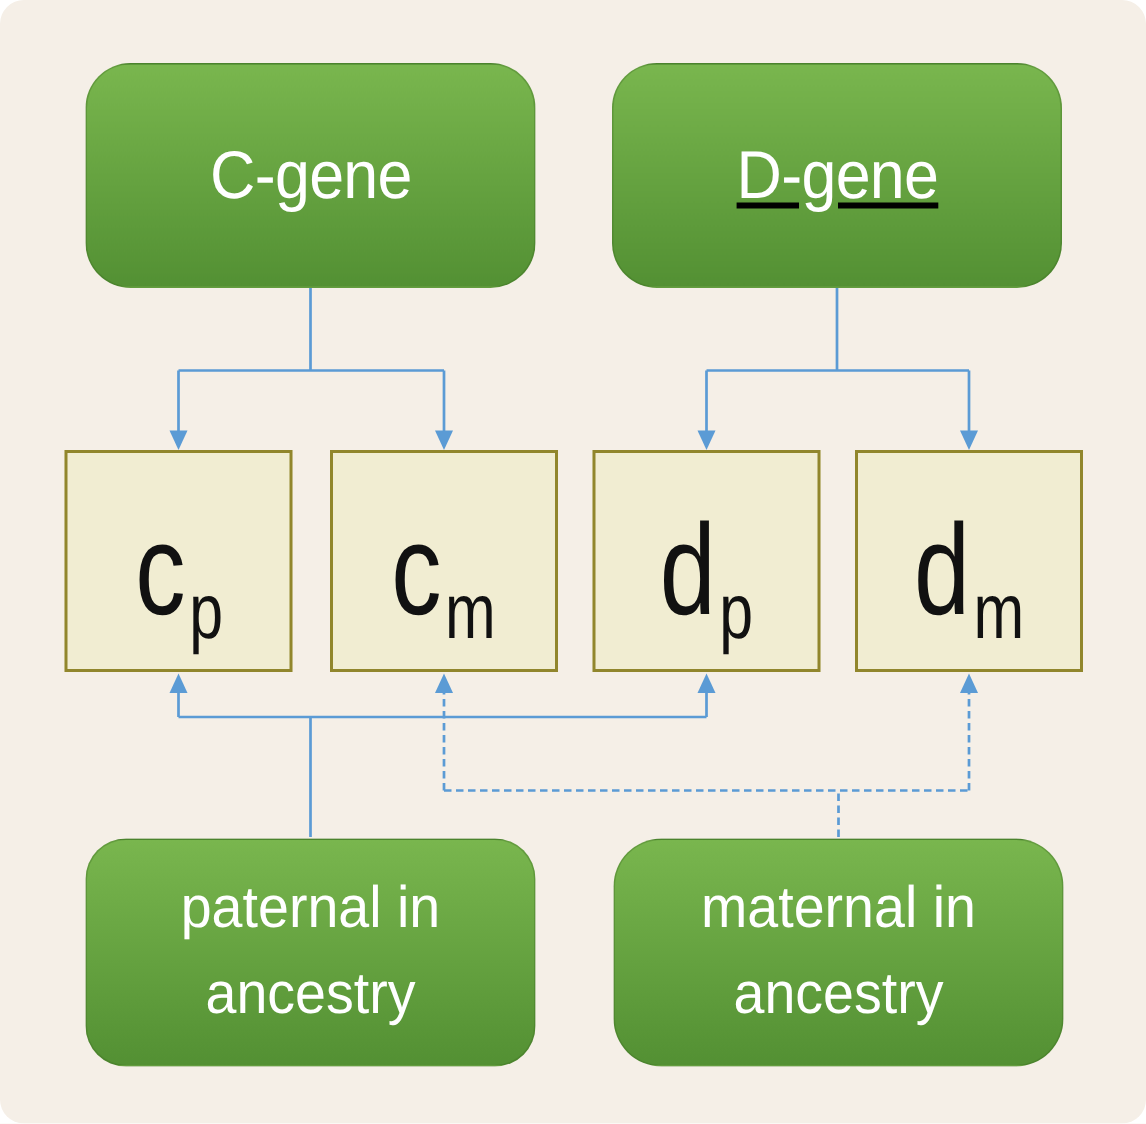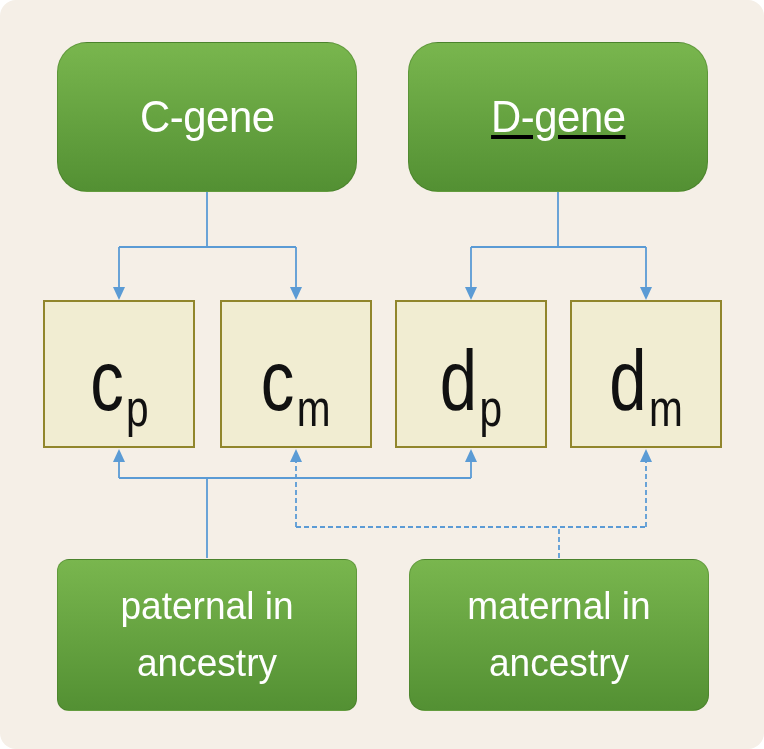--- a/index.html
+++ b/index.html
@@ -138,20 +138,20 @@
       <span class="allele-sub">p</span>
     </span>
   </div>
   <div class="allele-box" style="left:570px; top:300px;">
     <span class="allele-text">
       <span class="allele-main">d</span>
       <span class="allele-sub">m</span>
     </span>
   </div>
 
-  <div class="gene-box" style="left:57px; top:559px; width:300px; height:152px; border-radius:12px;">
+  <div class="gene-box" style="left:57px; top:559px; width:300px; height:152px; border-radius:27px;">
     <span class="ancestry-label">paternal in ancestry</span>
   </div>
-  <div class="gene-box" style="left:409px; top:559px; width:300px; height:152px; border-radius:16px;">
+  <div class="gene-box" style="left:409px; top:559px; width:300px; height:152px; border-radius:32px;">
     <span class="ancestry-label">maternal in ancestry</span>
   </div>
 
 </div>
 
 </body></html>

